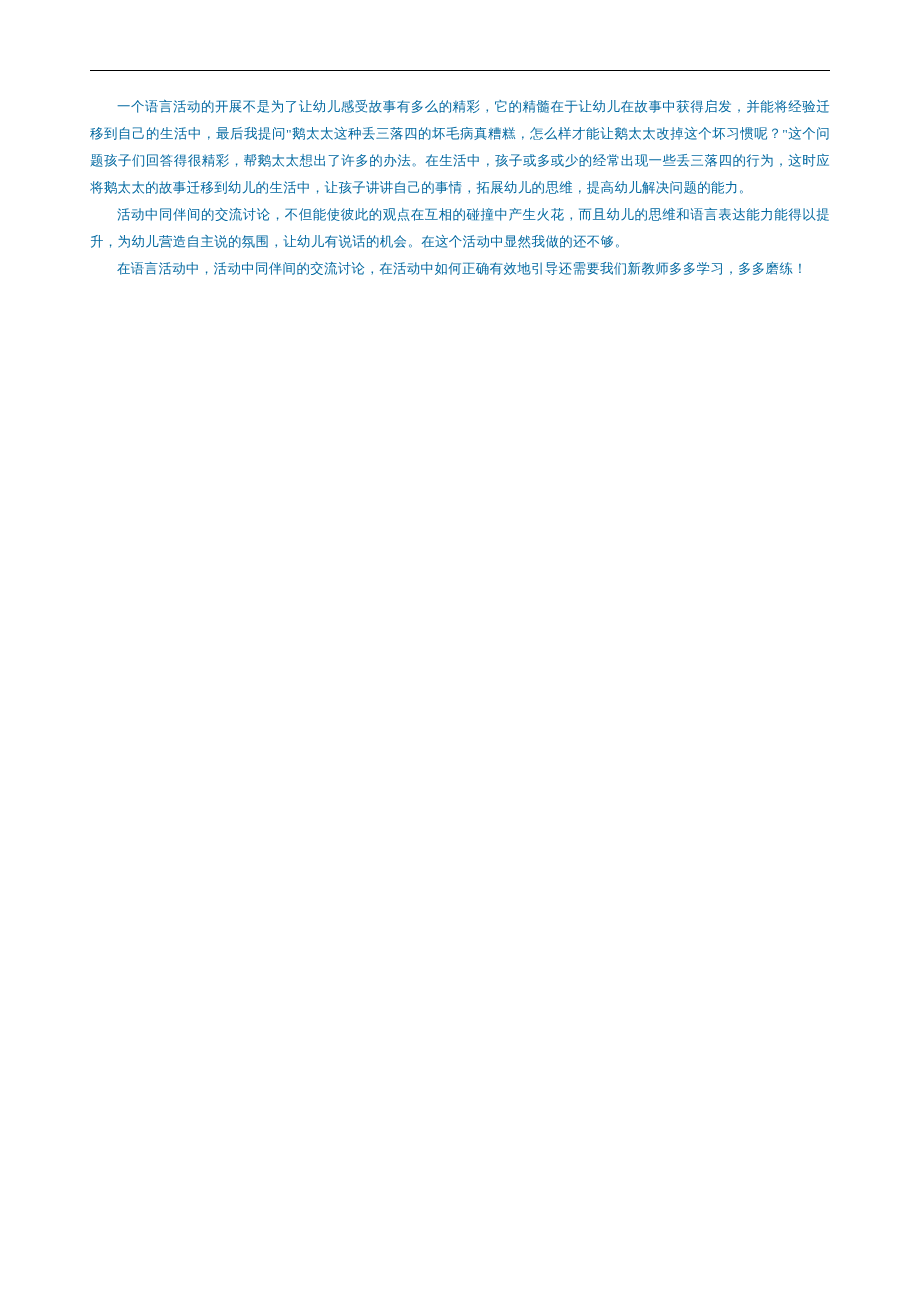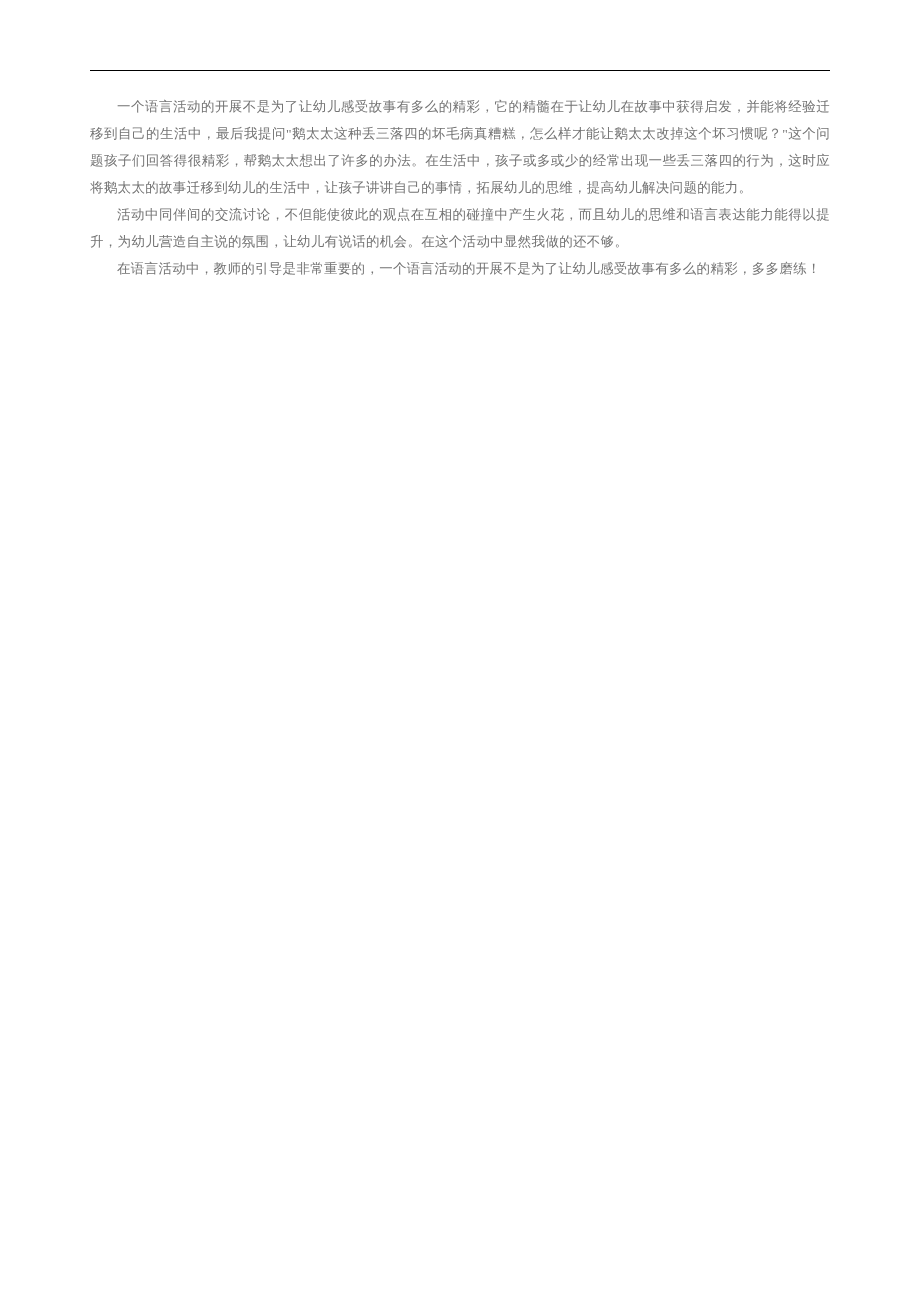--- a/index.html
+++ b/index.html
@@ -16,27 +16,27 @@
       position: relative;
     }
     .divider {
       border-top: 1.5px solid #000;
       margin-bottom: 22px;
       width: 100%;
     }
     .paragraph {
       font-size: 13.5px;
       line-height: 2.0;
-      color: #737373;
+      color: #0369a1;
       text-align: justify;
       text-indent: 2em;
       margin-bottom: 0;
       letter-spacing: 0.3px;
     }
   </style>
 </head>
 <body>
 
 <div class="divider"></div>
 
 <p class="paragraph">一个语言活动的开展不是为了让幼儿感受故事有多么的精彩，它的精髓在于让幼儿在故事中获得启发，并能将经验迁移到自己的生活中，最后我提问"鹅太太这种丢三落四的坏毛病真糟糕，怎么样才能让鹅太太改掉这个坏习惯呢？"这个问题孩子们回答得很精彩，帮鹅太太想出了许多的办法。在生活中，孩子或多或少的经常出现一些丢三落四的行为，这时应将鹅太太的故事迁移到幼儿的生活中，让孩子讲讲自己的事情，拓展幼儿的思维，提高幼儿解决问题的能力。</p>
 <p class="paragraph">活动中同伴间的交流讨论，不但能使彼此的观点在互相的碰撞中产生火花，而且幼儿的思维和语言表达能力能得以提升，为幼儿营造自主说的氛围，让幼儿有说话的机会。在这个活动中显然我做的还不够。</p>
-<p class="paragraph">在语言活动中，教师的引导是非常重要的，一个语言活动的开展不是为了让幼儿感受故事有多么的精彩，多多磨练！</p>
+<p class="paragraph">在语言活动中，活动中同伴间的交流讨论，在活动中如何正确有效地引导还需要我们新教师多多学习，多多磨练！</p>
 
 </body></html>

